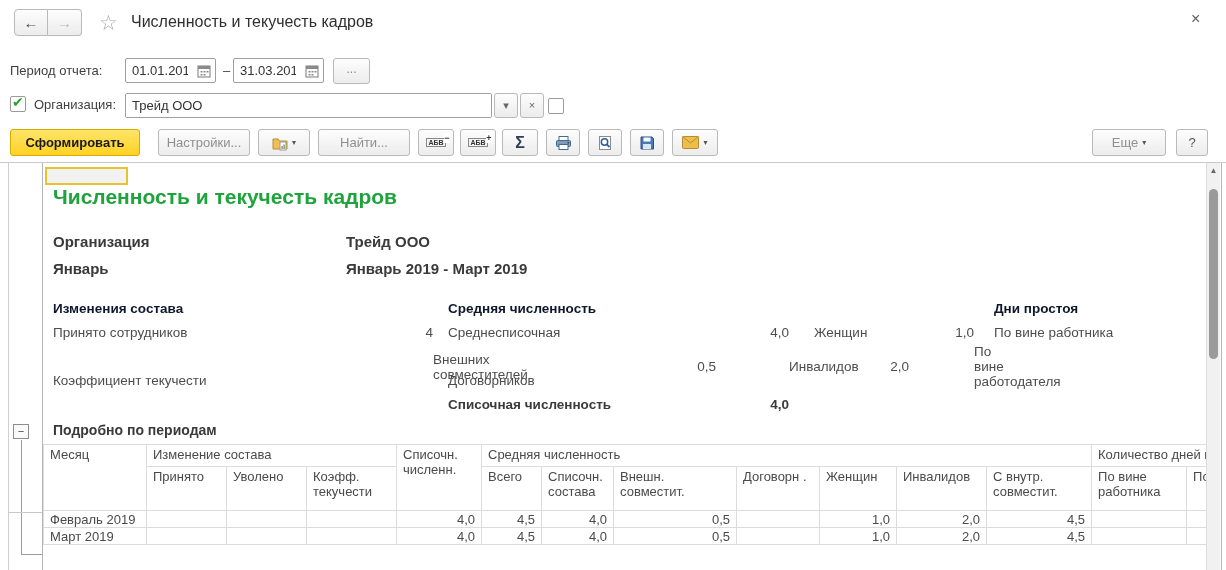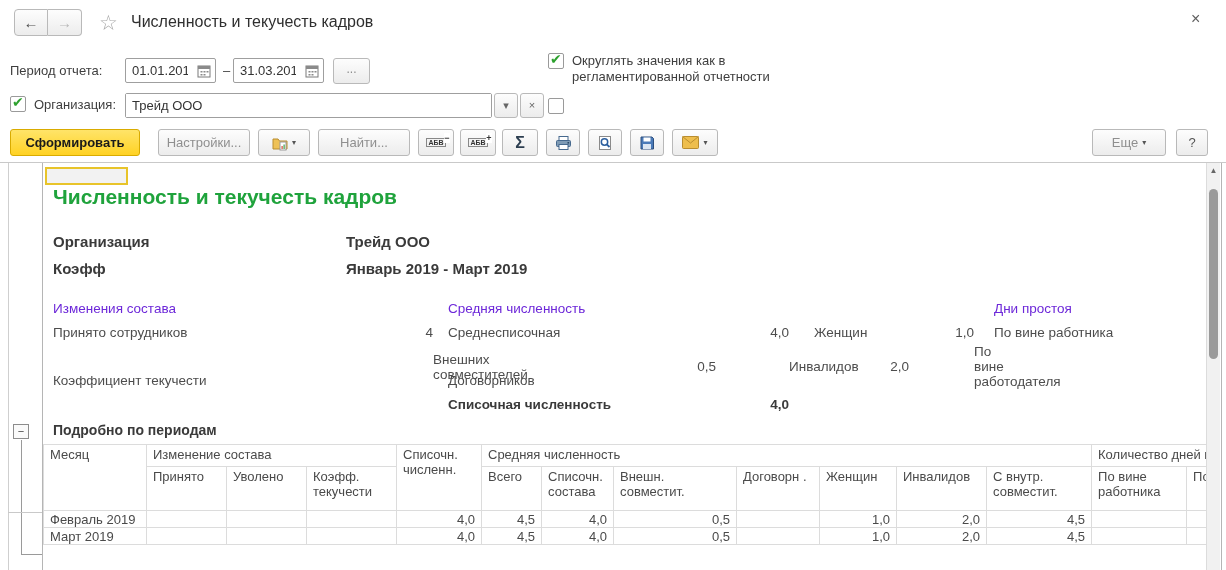--- a/index.html
+++ b/index.html
@@ -60,21 +60,21 @@
   .rcontent { position:absolute; left:43px; top:0; width:1163px; bottom:0; overflow:hidden; }
   .selcell { position:absolute; left:2px; top:4px; width:83px; height:18px; background:#f2f2f2; border:2px solid #e8c42a; }
   .rtitle { position:absolute; left:10px; top:22px; font-size:21px; font-weight:bold; color:#1fa33c; }
   .infolabel { position:absolute; left:10px; font-size:15px; font-weight:bold; color:#3a3a3a; }
   .infoval   { position:absolute; left:303px; font-size:15px; font-weight:bold; color:#3a3a3a; }
 
   .summary { position:absolute; left:0; top:133px; width:100%; font-size:13.5px; color:#4d4d4d; }
   .srow { display:grid; grid-template-columns:330px 60px 15px 268px 73px 25px 95px 65px 20px auto; height:24px; align-items:center; }
   .srow .c1 { padding-left:10px; }
   .srow .num { text-align:right; }
-  .srow .hdr { font-weight:normal; color:#6d28d9; }
+  .srow .hdr { font-weight:bold; color:#0f172a; }
   .srow .b   { font-weight:bold; color:#3a3a3a; }
 
   .dheading { position:absolute; left:10px; top:259px; font-size:14px; font-weight:bold; color:#3a3a3a; }
   .dtable { position:absolute; left:0; top:281px; border-collapse:collapse; table-layout:fixed; width:1193px;
     font-size:13px; color:#4a4a4a; }
   .dtable th { font-weight:normal; text-align:left; vertical-align:top; padding:2px 6px; border:1px solid #dcdcdc; }
   .dtable td { padding:0 6px; height:17px; border:1px solid #dcdcdc; }
   .dtable td.num { text-align:right; }
   .dtable tbody tr:first-child td { border-top:1px solid #9c9c9c; }
   .dtable th.qty { white-space:nowrap; overflow:hidden; }
@@ -135,24 +135,20 @@
           <rect x="7.5" y="8" width="2" height="1.5" fill="#8a8a8a"></rect>
           <rect x="10.5" y="8" width="2" height="1.5" fill="#8a8a8a"></rect>
           <rect x="4.5" y="11" width="2" height="1.5" fill="#8a8a8a"></rect>
           <rect x="7.5" y="11" width="2" height="1.5" fill="#8a8a8a"></rect>
         </svg>
     </span>
   </div>
 
   <div class="morebtn">...</div>
 
-  <div class="cbrow" style="left:548px; top:5px; width:260px;">
-    <span class="cb checked"></span>
-    <span style="width:235px; line-height:16px;">Округлять значения как в регламентированной отчетности</span>
-  </div>
 
   <div class="cbrow" style="left:10px; top:48px;">
     <span class="cb checked"></span>
     <span style="line-height:18px;">Организация:</span>
   </div>
 
   <div class="combo">
     <input value="Трейд ООО" style="">
   </div>
   <div class="sqbtn" style="left:494px;"><span>▾</span></div>
@@ -236,21 +232,21 @@
   <div class="bracket-v"></div>
   <div class="bracket-h"></div>
   <div class="mrowline"></div>
 
   <div class="rcontent">
     <div class="selcell"></div>
     <div class="rtitle">Численность и текучесть кадров</div>
 
     <div class="infolabel" style="top:70px;">Организация</div>
     <div class="infoval" style="top:70px;">Трейд ООО</div>
-    <div class="infolabel" style="top:97px;">Коэфф</div>
+    <div class="infolabel" style="top:97px;">Январь</div>
     <div class="infoval" style="top:97px;">Январь 2019 - Март 2019</div>
 
     <div class="summary">
       <div class="srow">
         <div class="c1 hdr">Изменения состава</div>
         <div></div>
           <div></div>
         <div class="hdr">Средняя численность</div>
         <div></div>
           <div></div>

